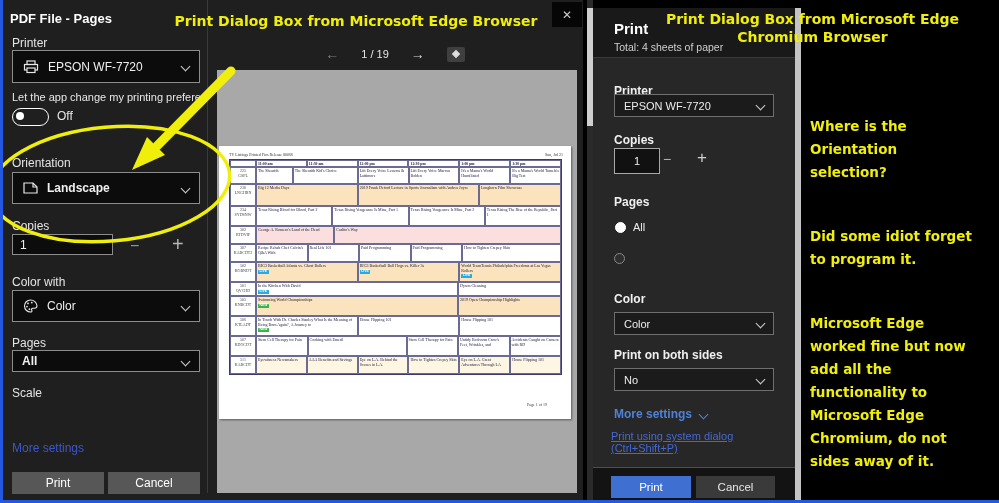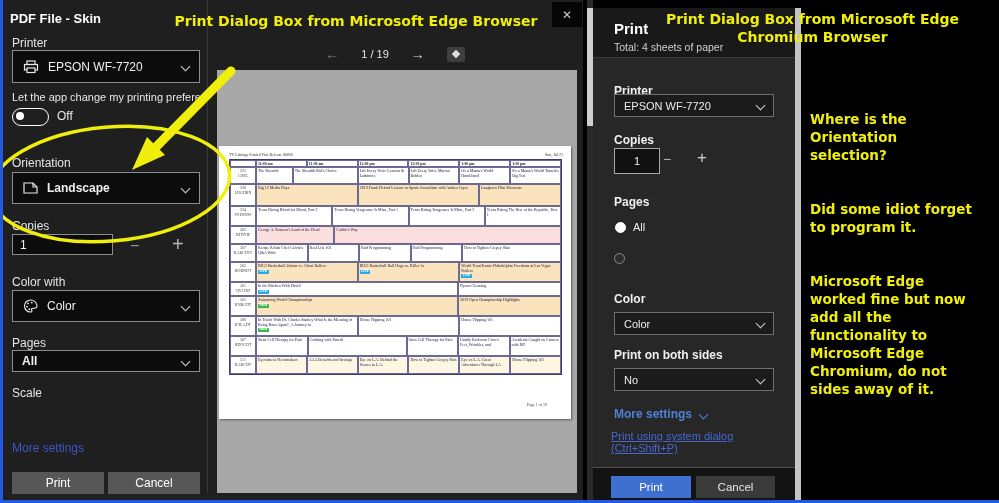--- a/index.html
+++ b/index.html
@@ -113,31 +113,31 @@
   .cr-footer{position:absolute;left:0;top:459px;width:202px;height:36px;background:#131313;border-top:1px solid #505050;}
   .btn-print{position:absolute;left:18px;top:8px;width:80px;height:22px;background:#3e6fd1;color:#fff;
     font-size:11.5px;display:flex;align-items:center;justify-content:center;}
   .btn-cancel{position:absolute;left:103px;top:8px;width:79px;height:22px;background:#3a3a3a;color:#e8e8e8;
     font-size:11.5px;display:flex;align-items:center;justify-content:center;}
 
   
   .anno{font-family:"DejaVu Sans",sans-serif;font-weight:bold;color:#f0ee0b;z-index:50;}
   .anno-left-title{left:160px;top:13px;width:392px;text-align:center;font-size:14px;white-space:nowrap;}
   .anno-right-title{left:640px;top:10px;width:345px;text-align:center;font-size:14px;white-space:pre-line;line-height:18px;}
-  .notes{left:810px;top:92px;width:185px;font-size:13.5px;line-height:18px;white-space:pre-line;}
+  .notes{left:810px;top:92px;width:185px;font-size:13.5px;line-height:23px;white-space:pre-line;}
   .note-gap{margin-top:18px;}
   .overlay-svg{left:0;top:0;z-index:45;pointer-events:none;}
 </style>
 </head>
 <body>
 
 <div class="stage">
 
   <div class="abs edge-window">
-    <div class="abs ew-title">PDF File - Skin</div>
+    <div class="abs ew-title">PDF File - Pages</div>
     <div class="abs close-btn">
       <span>✕</span>
     </div>
     <div class="abs panel-divider"></div>
 
     <div class="abs lbl" style="left:9px;top:36px;">Printer</div>
     <div class="abs dd dd-printer">
       <span class="icon-sp">
         <svg width="16" height="14" viewBox="0 0 16 14">
             <g fill="none" stroke="#e8e8e8" stroke-width="1.2">

